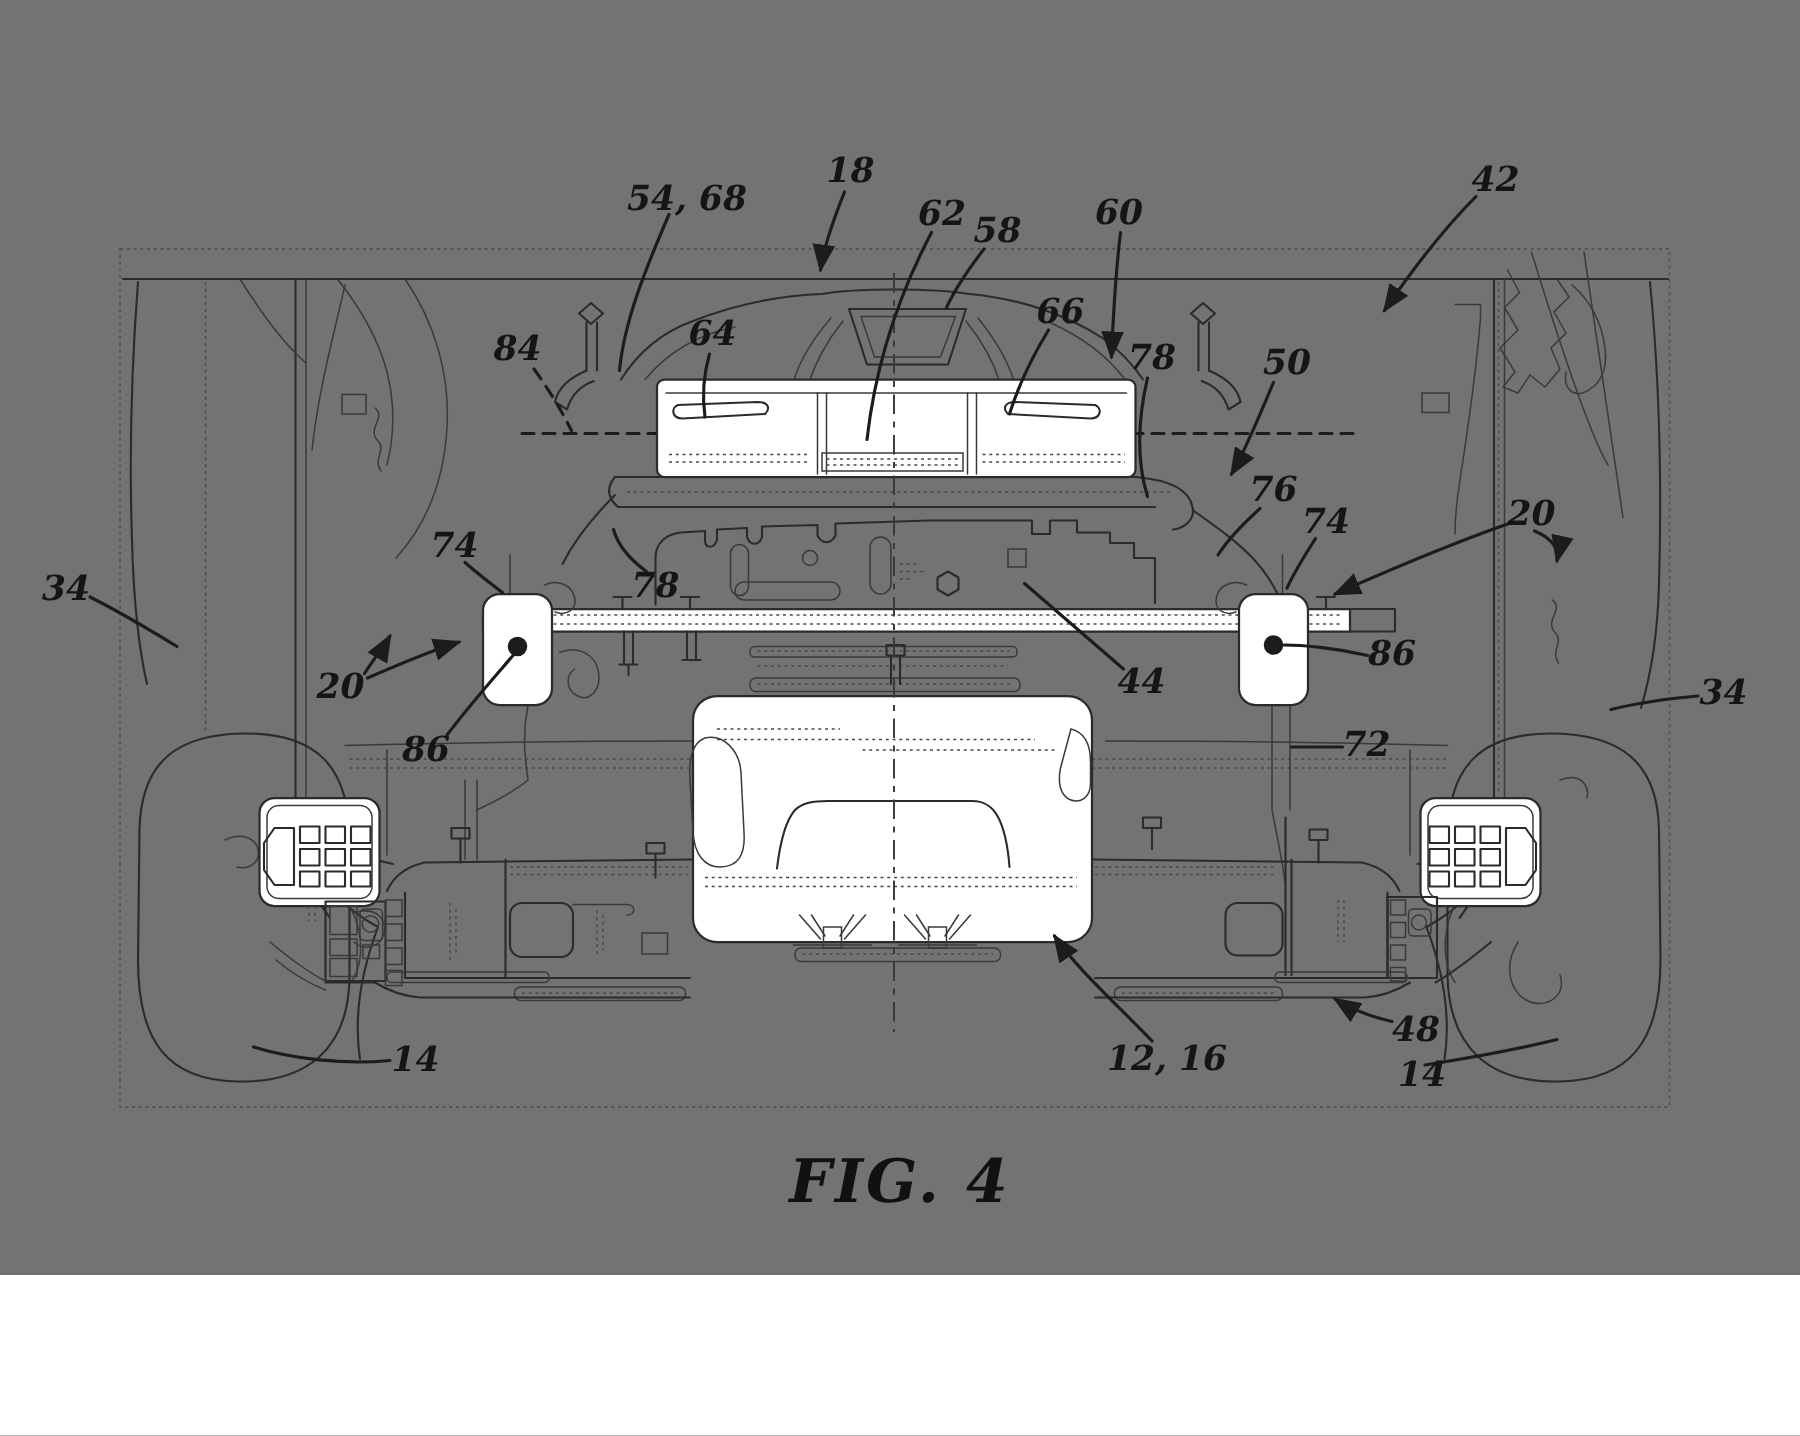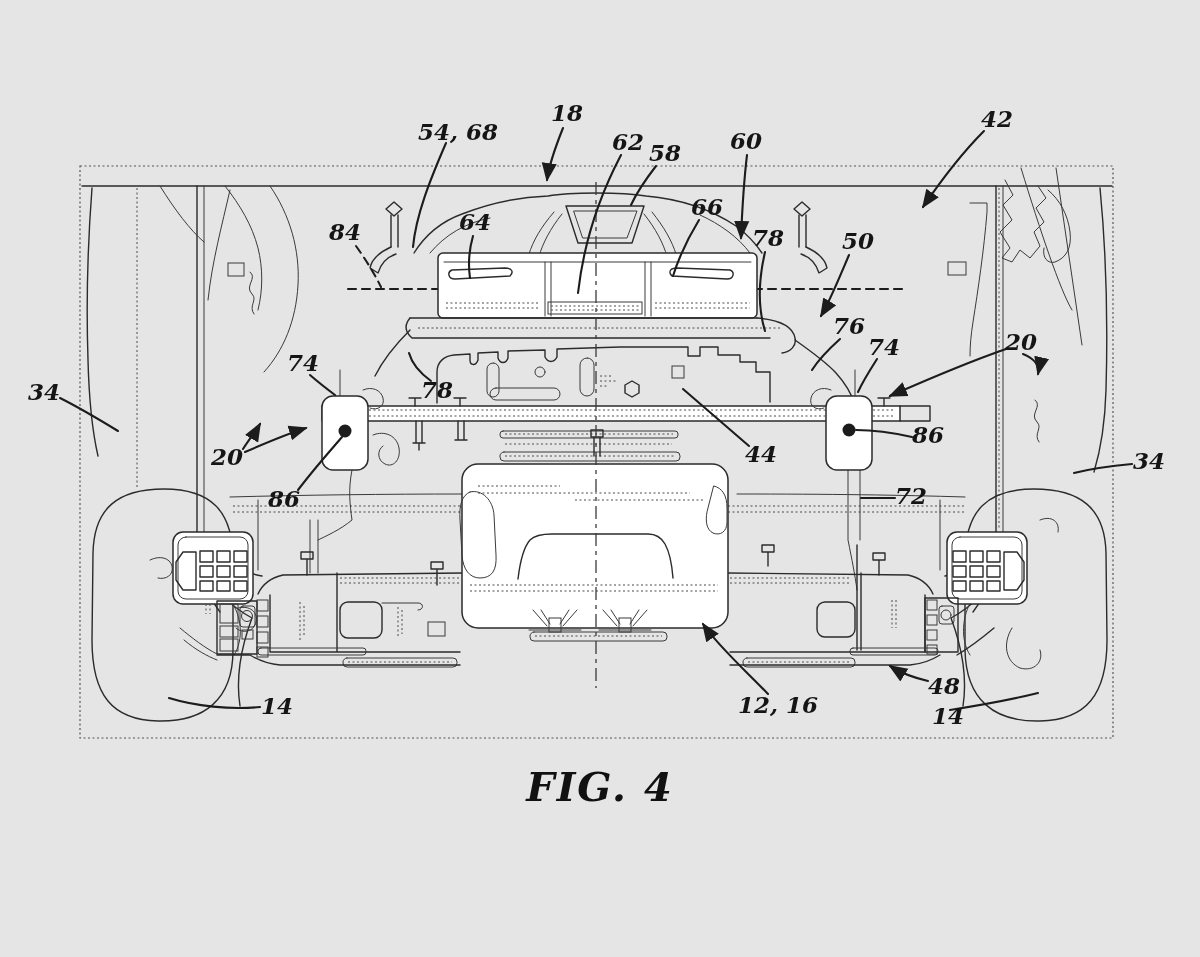--- a/index.html
+++ b/index.html
@@ -1,16 +1,16 @@
 <!DOCTYPE html>
 <html><head>
 <meta charset="utf-8">
 <style>
   html,body{margin:0;padding:0;background:#fff;}
-  .page{width:1200px;height:957px;background:#e5e5e5;position:relative;font-family:"DejaVu Serif",serif;}
+  .page{width:1200px;height:850px;background:#737373;position:relative;font-family:"DejaVu Serif",serif;}
   svg{display:block;}
   .ln{fill:none;stroke:#2b2b2b;stroke-width:1.4;stroke-linecap:round;stroke-linejoin:round;}
   .thin{fill:none;stroke:#3a3a3a;stroke-width:1;stroke-linecap:round;}
   .dotty{fill:none;stroke:#4a4a4a;stroke-width:1;stroke-dasharray:2 2.5;}
   .wfill{fill:#ffffff;stroke:#2b2b2b;stroke-width:1.5;stroke-linejoin:round;}
   .ldr{fill:none;stroke:#1c1c1c;stroke-width:2.1;stroke-linecap:round;}
   .ldr-dash{fill:none;stroke:#1c1c1c;stroke-width:2.1;stroke-dasharray:8 6;stroke-linecap:round;}
   .cl{fill:none;stroke:#3a3a3a;stroke-width:1.3;stroke-dasharray:13 5 4 5;}
   .ref{font:italic bold 23px "DejaVu Serif",serif;fill:#151515;text-anchor:middle;}
   .cap{font:italic bold 40px "DejaVu Serif",serif;fill:#111;text-anchor:middle;letter-spacing:2px;}

